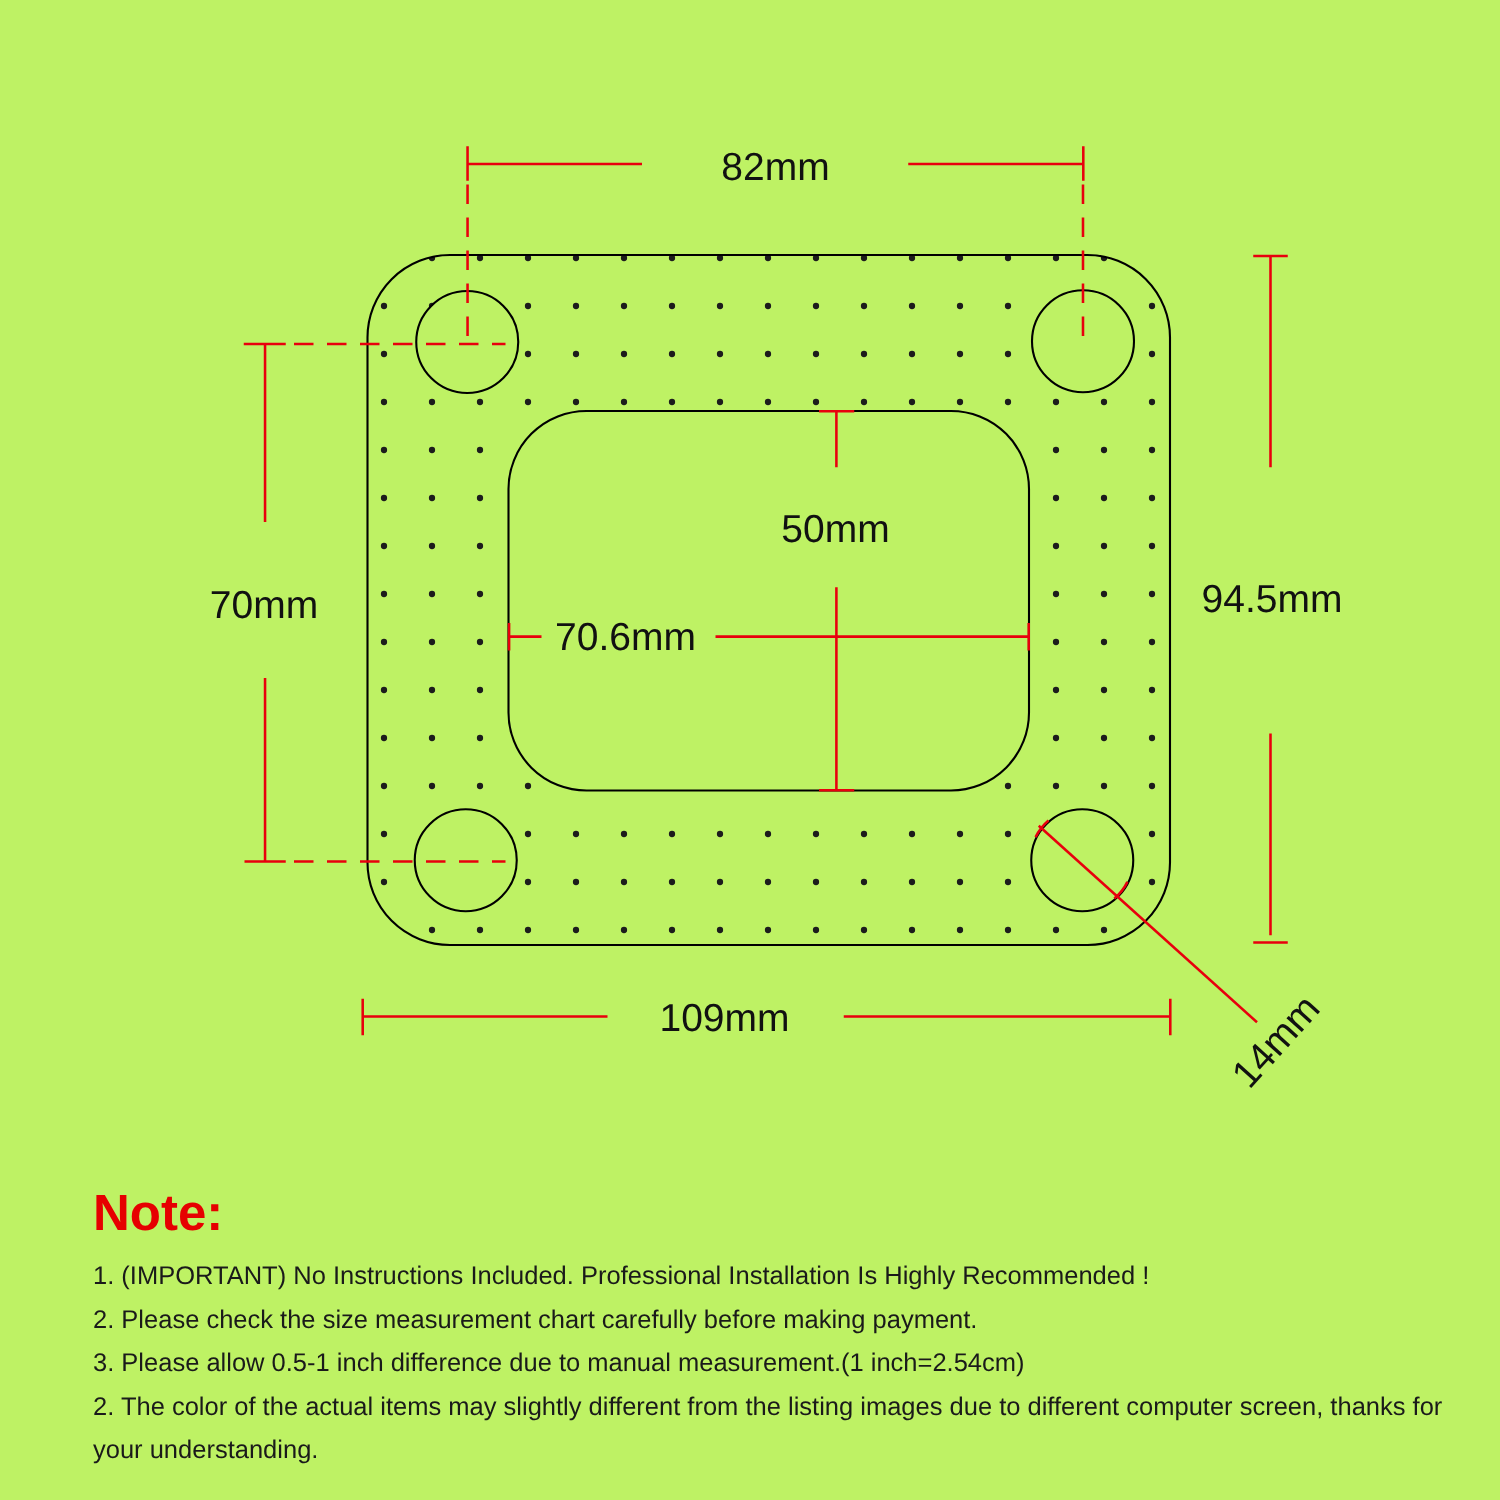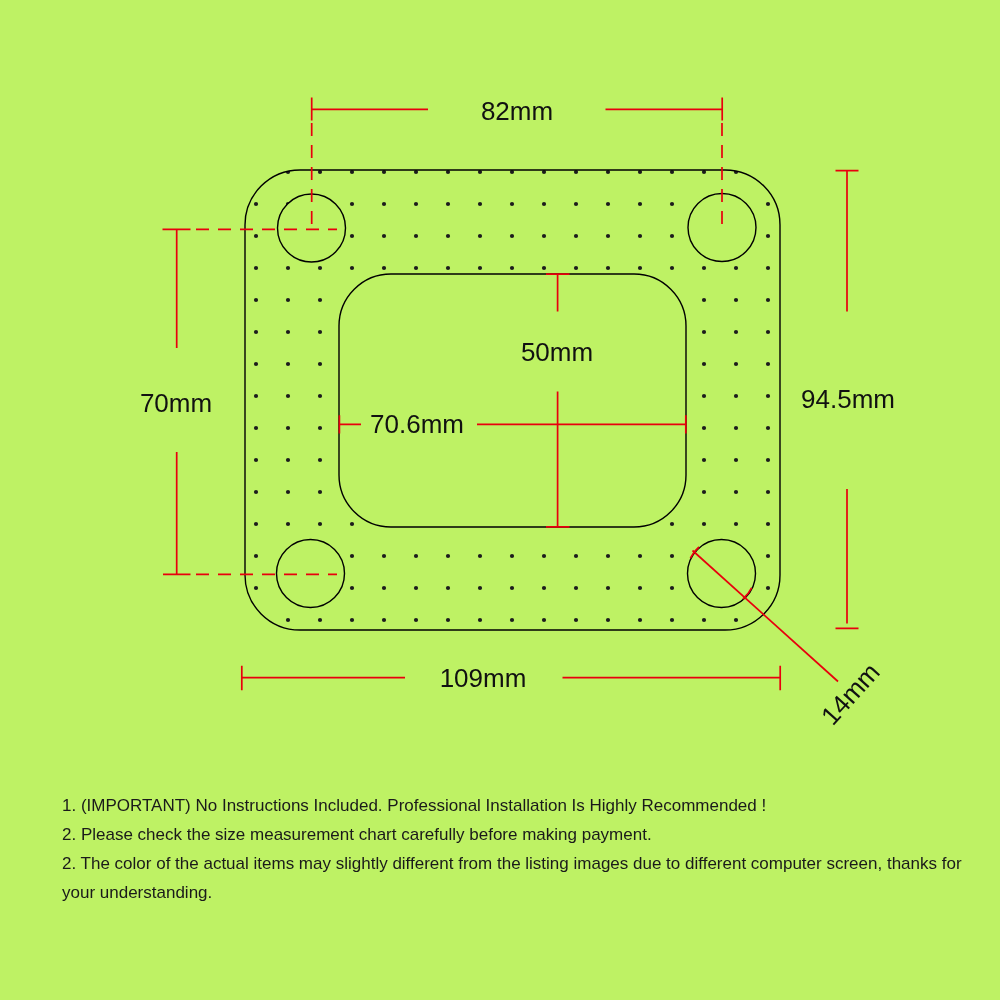--- a/index.html
+++ b/index.html
@@ -120,18 +120,20 @@
     <text x="517" y="120" text-anchor="middle">82mm</text>
     <text x="176" y="412" text-anchor="middle">70mm</text>
     <text x="848" y="408" text-anchor="middle">94.5mm</text>
     <text x="557" y="361" text-anchor="middle">50mm</text>
     <text x="417" y="433" text-anchor="middle">70.6mm</text>
     <text x="483" y="687" text-anchor="middle">109mm</text>
     <text transform="translate(857,700) rotate(-48)" text-anchor="middle">14mm</text>
   </svg>
 
   <div class="notes">
+    <div class="notes-heading">Note:</div>
     <p class="note-line">1. (IMPORTANT) No Instructions Included. Professional Installation Is Highly Recommended !</p>
     <p class="note-line">2. Please check the size measurement chart carefully before making payment.</p>
+    <p class="note-line">3. Please allow 0.5-1 inch difference due to manual measurement.(1 inch=2.54cm)</p>
     <p class="note-line">2. The color of the actual items may slightly different from the listing images due to different computer screen, thanks for your understanding.</p>
   </div>
 
 </div>
 
 </body></html>

